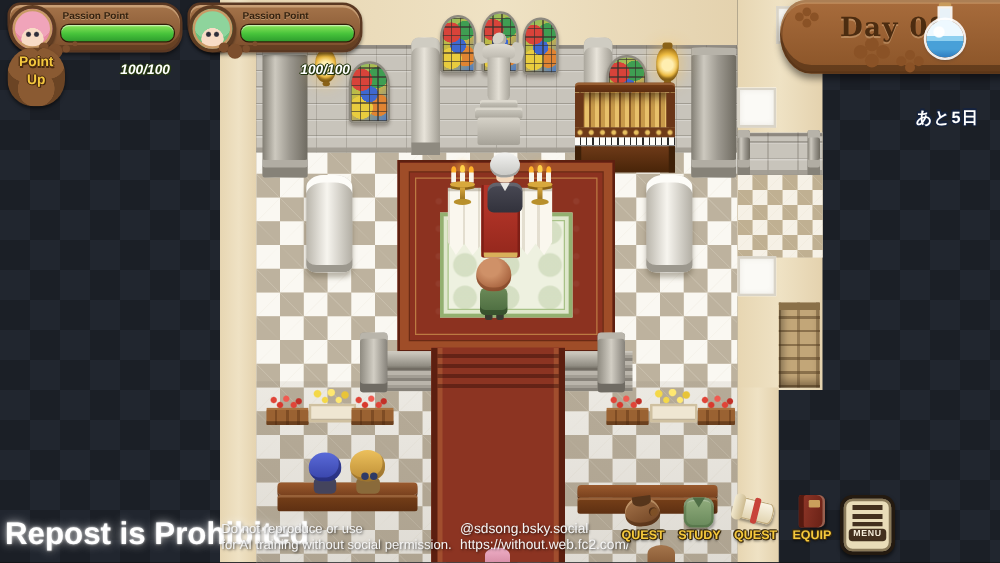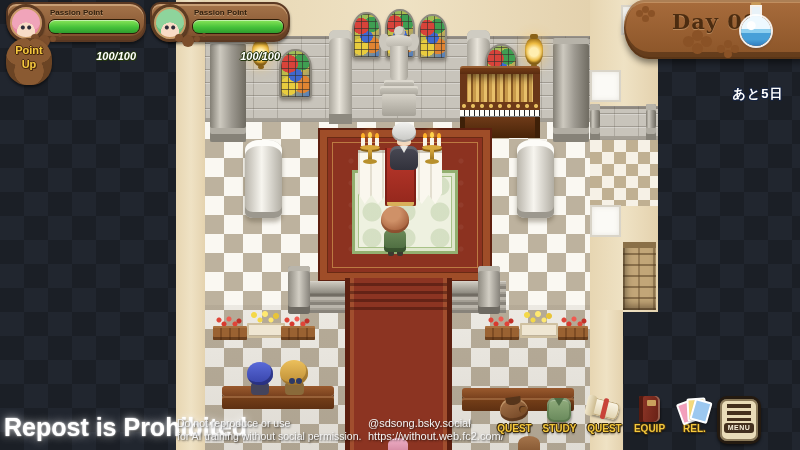--- a/index.html
+++ b/index.html
@@ -413,28 +413,20 @@
           <div class="scroll-i"></div>
         </div>
       <span class="menu-label">QUEST</span>
     </div>
     <div class="menu-item">
       <div class="ic">
           <div class="book-i"></div>
         </div>
       <span class="menu-label">EQUIP</span>
     </div>
-    <div class="menu-item">
-      <div class="ic">
-          <div class="cards-i">
-            <i></i>
-          </div>
-        </div>
-      <span class="menu-label">REL.</span>
-    </div>
     <div class="menu-item" style="width:44px;">
       <div class="menu-btn">
         <div class="menu-bars"></div>
         <span class="menu-btn-label">MENU</span>
       </div>
     </div>
   </div>
 
 </div>
 

